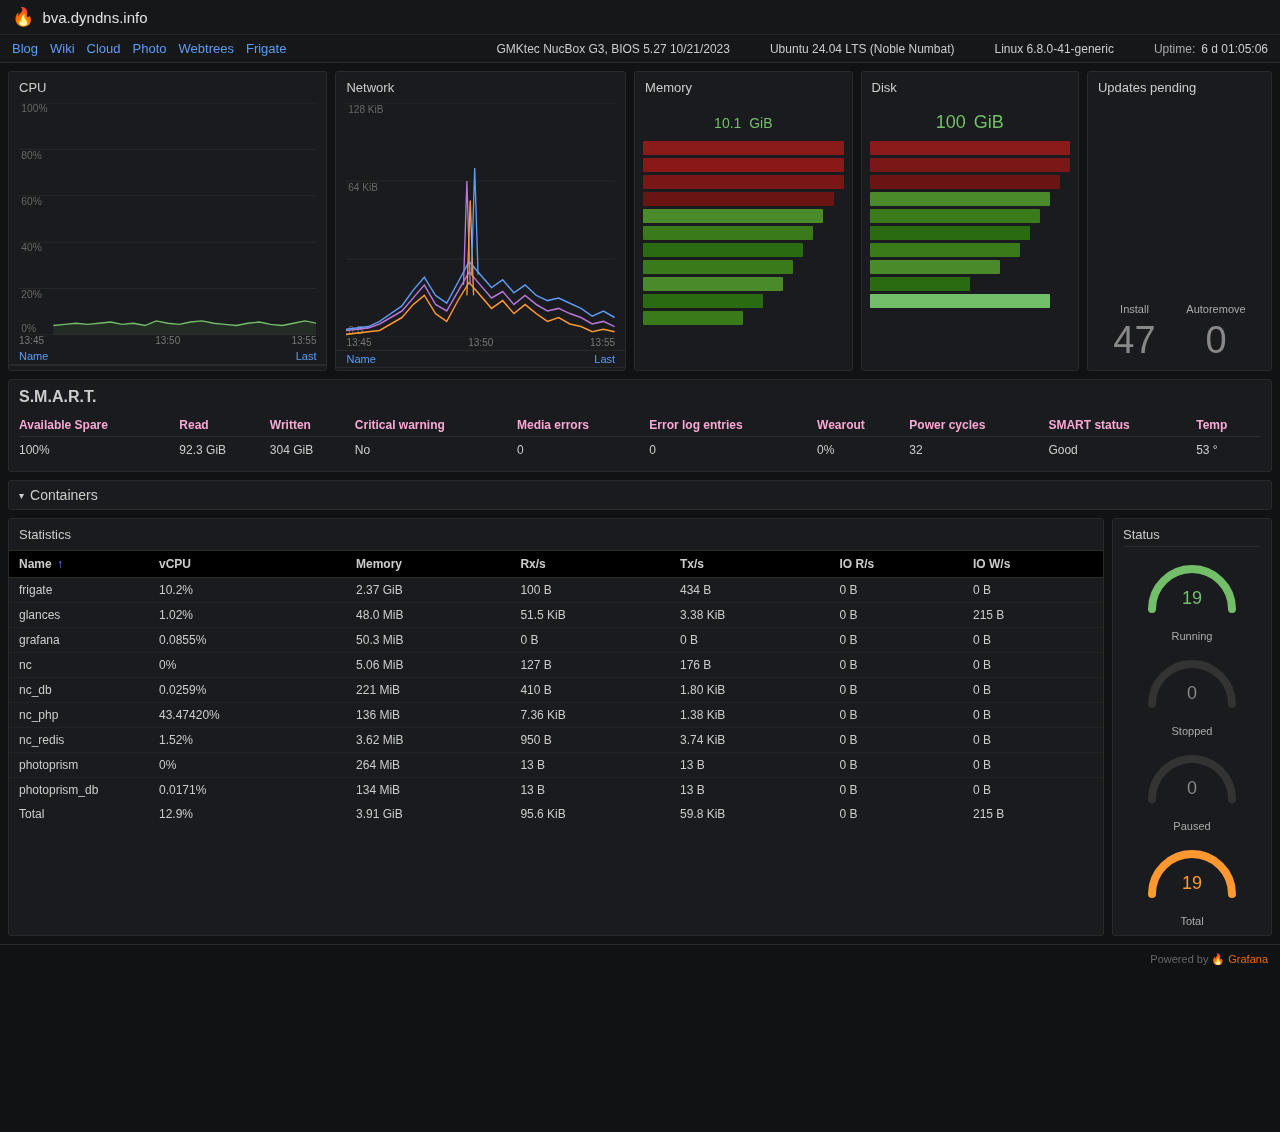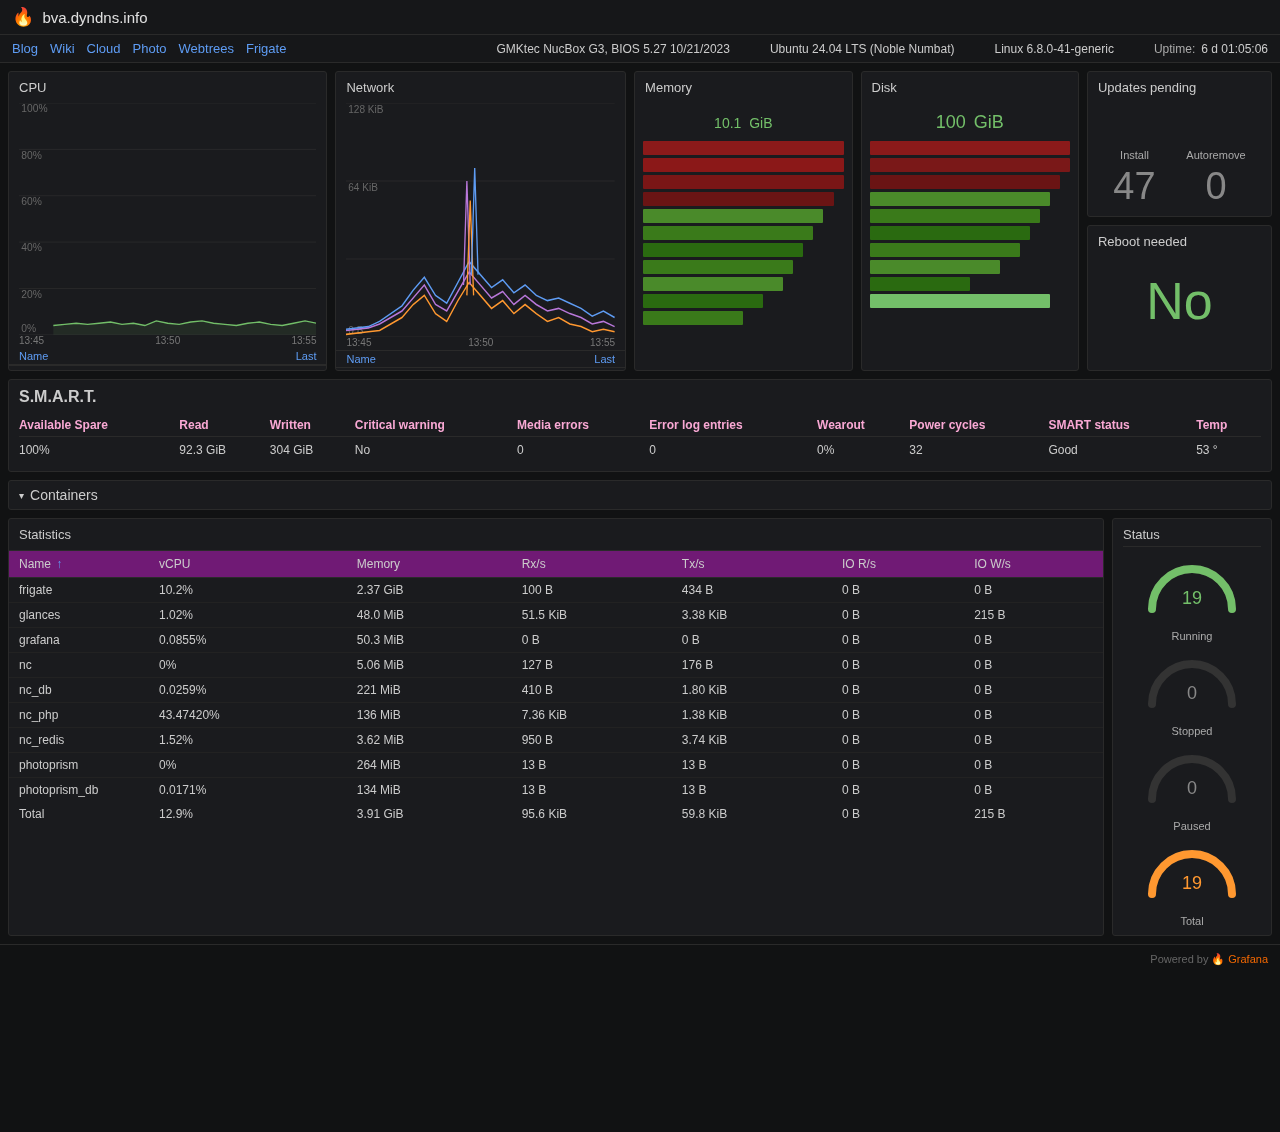--- a/index.html
+++ b/index.html
@@ -311,23 +311,23 @@
     }
     .stats-table {
       width: 100%;
       border-collapse: collapse;
       font-size: 12px;
     }
     .stats-table th {
       text-align: left;
       padding: 6px 10px;
       color: #ccc;
-      font-weight: 400;
+      font-weight: 700;
       border-bottom: 1px solid #2a2a2a;
-      background: #701a75;
+      background: #000000;
       margin-top: 42px;
     }
     .stats-table th:first-child { width: 140px; }
     .stats-table td {
       padding: 5px 10px;
       color: #ccc;
       border-bottom: 1px solid #222;
     }
     .stats-table tr:last-child td { border-bottom: none; }
     .col-green { color: #73bf69; }
@@ -532,26 +532,20 @@
               <div class="updates-number">47</div>
             </div>
             <div class="updates-col">
               <div class="updates-sub-label">Autoremove</div>
               <div class="updates-number">0</div>
             </div>
           </div>
         </div>
       </div>
 
-      <div class="panel" style="flex:1;display:flex;flex-direction:column">
-        <div class="panel-title">Reboot needed</div>
-        <div class="reboot-inner">
-          <div class="reboot-no">No</div>
-        </div>
-      </div>
     </div>
 
   </div>
 
   <div class="smart-section">
     <div class="smart-title">S.M.A.R.T.</div>
     <table class="smart-table">
       <thead>
         <tr>
           <th>Available Spare</th>

